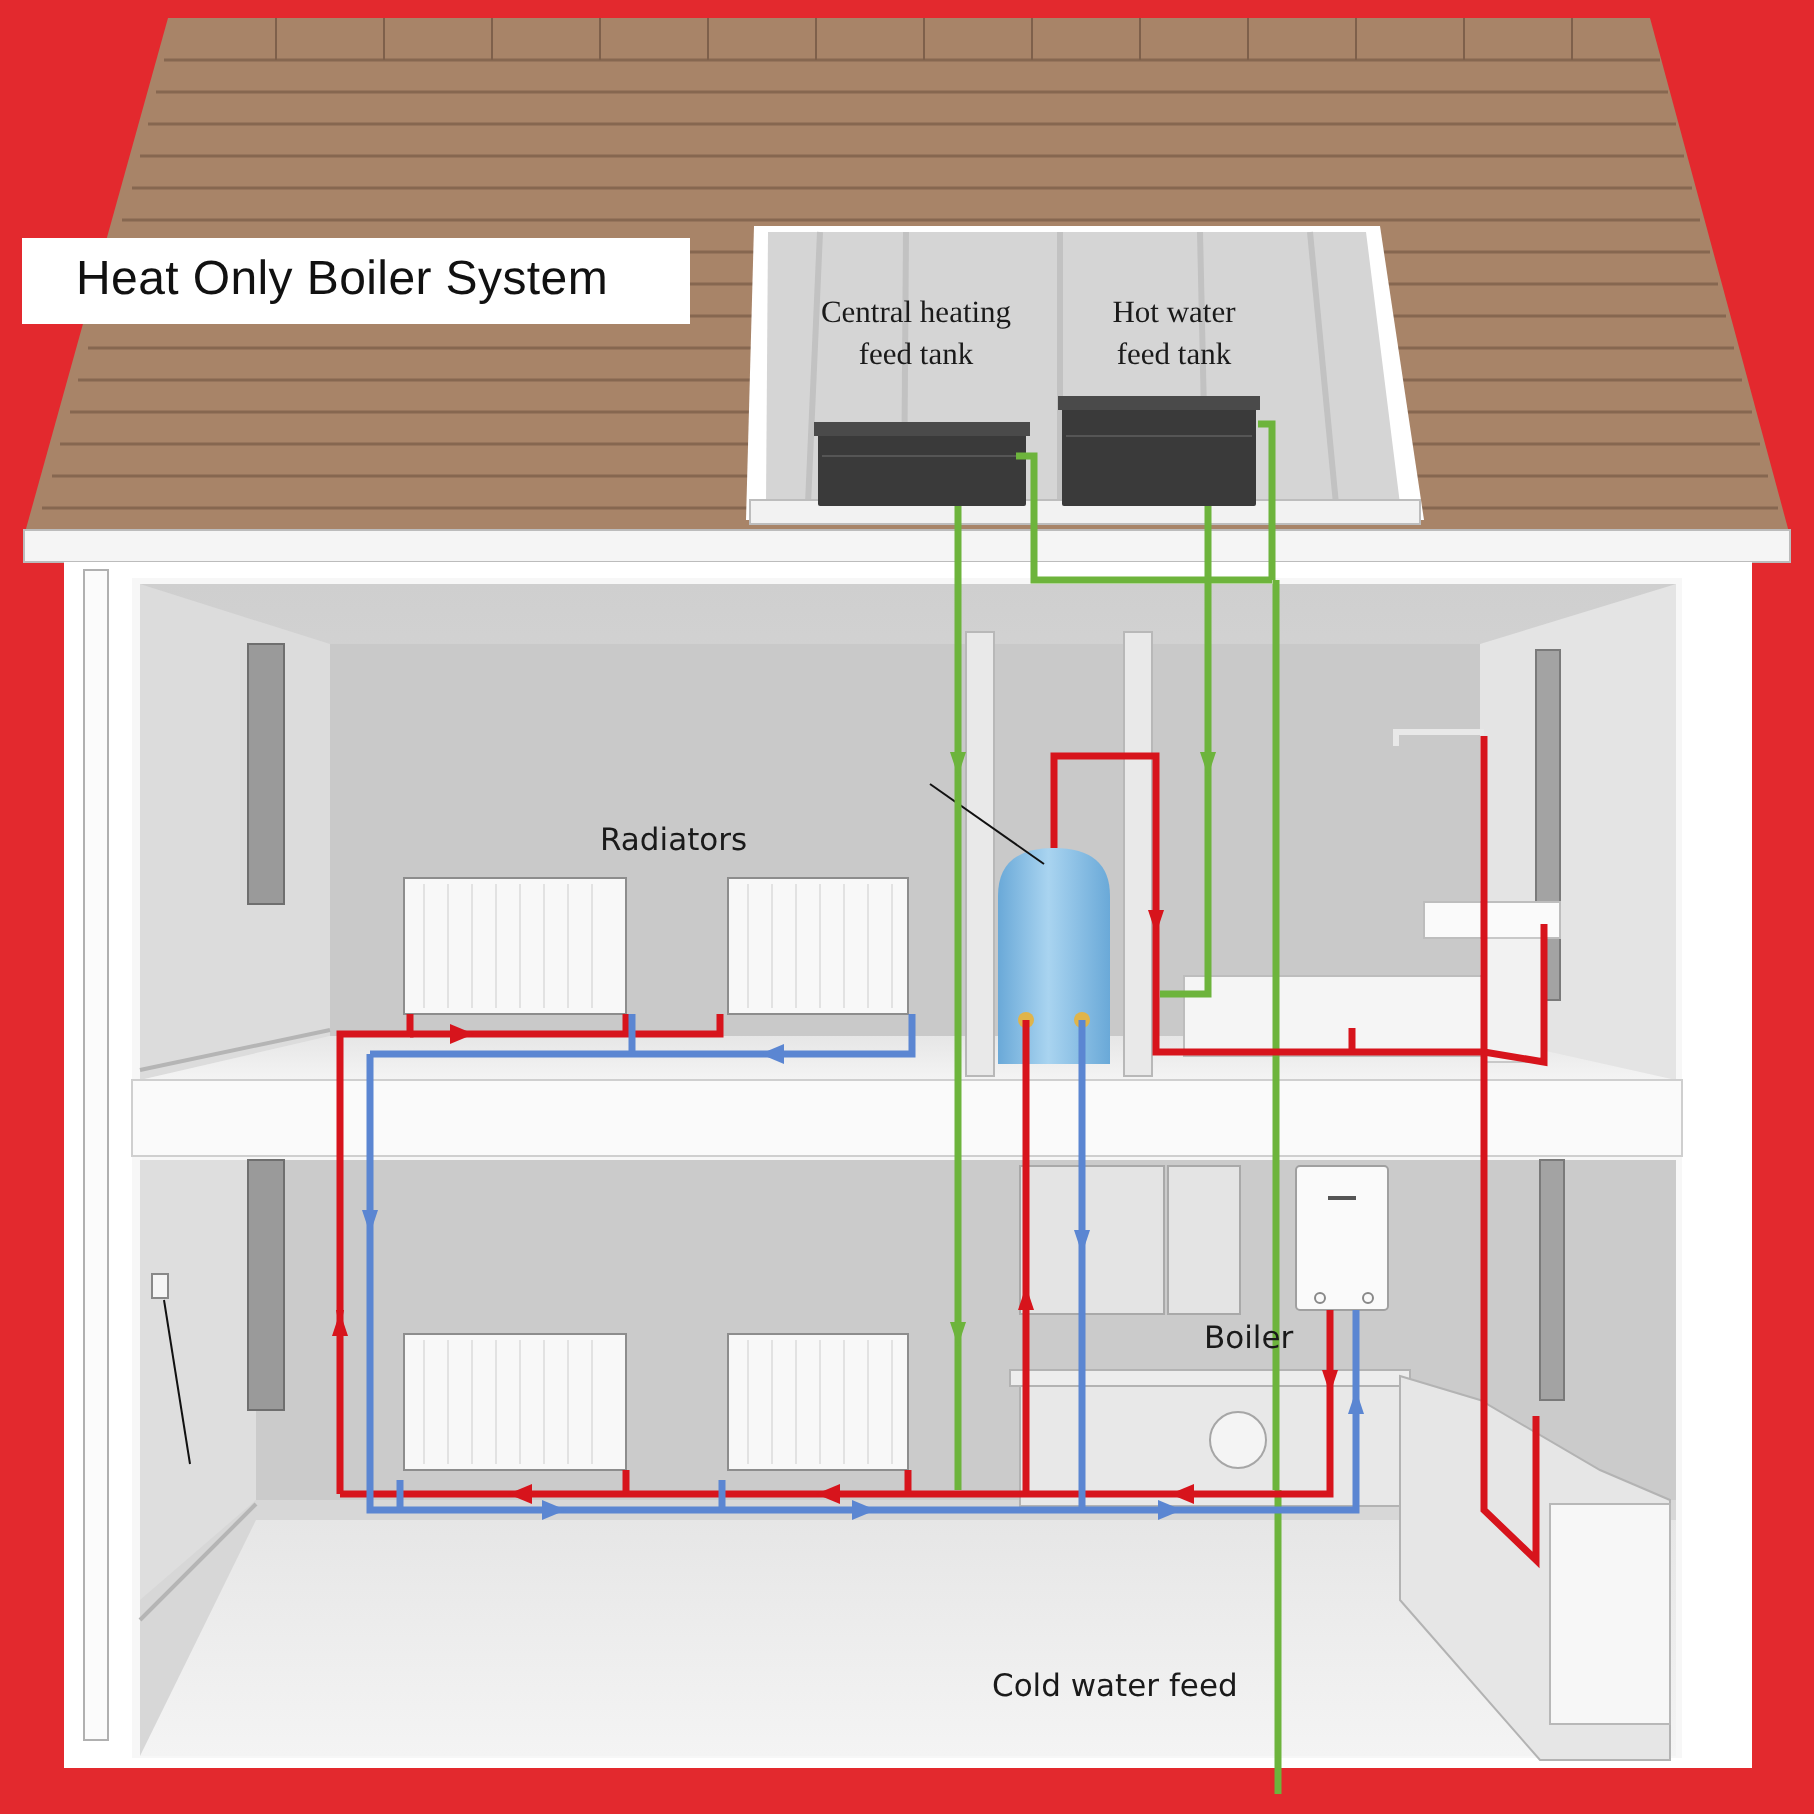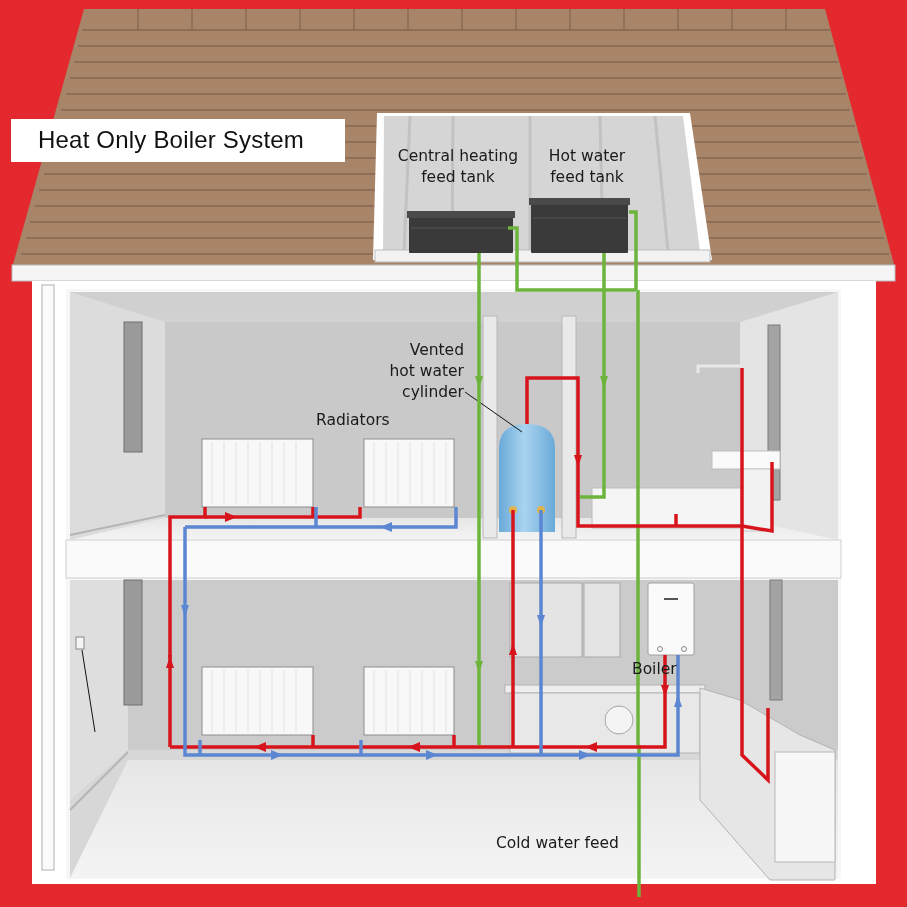--- a/index.html
+++ b/index.html
@@ -1,20 +1,20 @@
 <!DOCTYPE html>
 <html><head>
   <meta charset="utf-8">
   <style>
     html, body { margin: 0; padding: 0; }
     body { width: 907px; height: 907px; overflow: hidden; background: #e3292e; font-family: "DejaVu Sans", "Liberation Sans", sans-serif; }
     #stage { position: relative; width: 907px; height: 907px; }
     svg { position: absolute; left: 0; top: 0; }
     .lbl { position: absolute; color: #1a1a1a; font-family: "DejaVu Sans", sans-serif; font-size: 15.5px; line-height: 21px; white-space: nowrap; }
-    .lbl.center { text-align: center; }
+    .lbl.center { text-align: center; font-family: Liberation Serif, serif; }
     .lbl.right { text-align: right; }
     .title-box { position: absolute; left: 11px; top: 119px; width: 334px; height: 43px; background: #ffffff; }
     .title-text { position: absolute; left: 27px; top: 7px; font-family: "Liberation Sans", sans-serif; font-size: 24px; letter-spacing: 0.2px; color: #111; }
   </style>
 </head>
 <body>
 
 <div id="stage">
   <svg width="907" height="907" viewBox="0 0 907 907">
     <defs>
@@ -275,21 +275,16 @@
   </div>
 
   <div class="lbl center" style="left:390px; top:146px; width:136px;">
     <div>Central heating</div>
     <div>feed tank</div>
   </div>
   <div class="lbl center" style="left:537px; top:146px; width:100px;">
     <div>Hot water</div>
     <div>feed tank</div>
   </div>
-  <div class="lbl right" style="left:372px; top:340px; width:92px;">
-    <div>Vented</div>
-    <div>hot water</div>
-    <div>cylinder</div>
-  </div>
-  <div class="lbl" style="left:316px; top:410px;">Radiators</div>
-  <div class="lbl" style="left:632px; top:659px;">Boiler</div>
+  <div class="lbl" style="left:300px; top:410px;">Radiators</div>
+  <div class="lbl" style="left:602px; top:659px;">Boiler</div>
   <div class="lbl" style="left:496px; top:833px;">Cold water feed</div>
 </div>
 
 </body></html>

